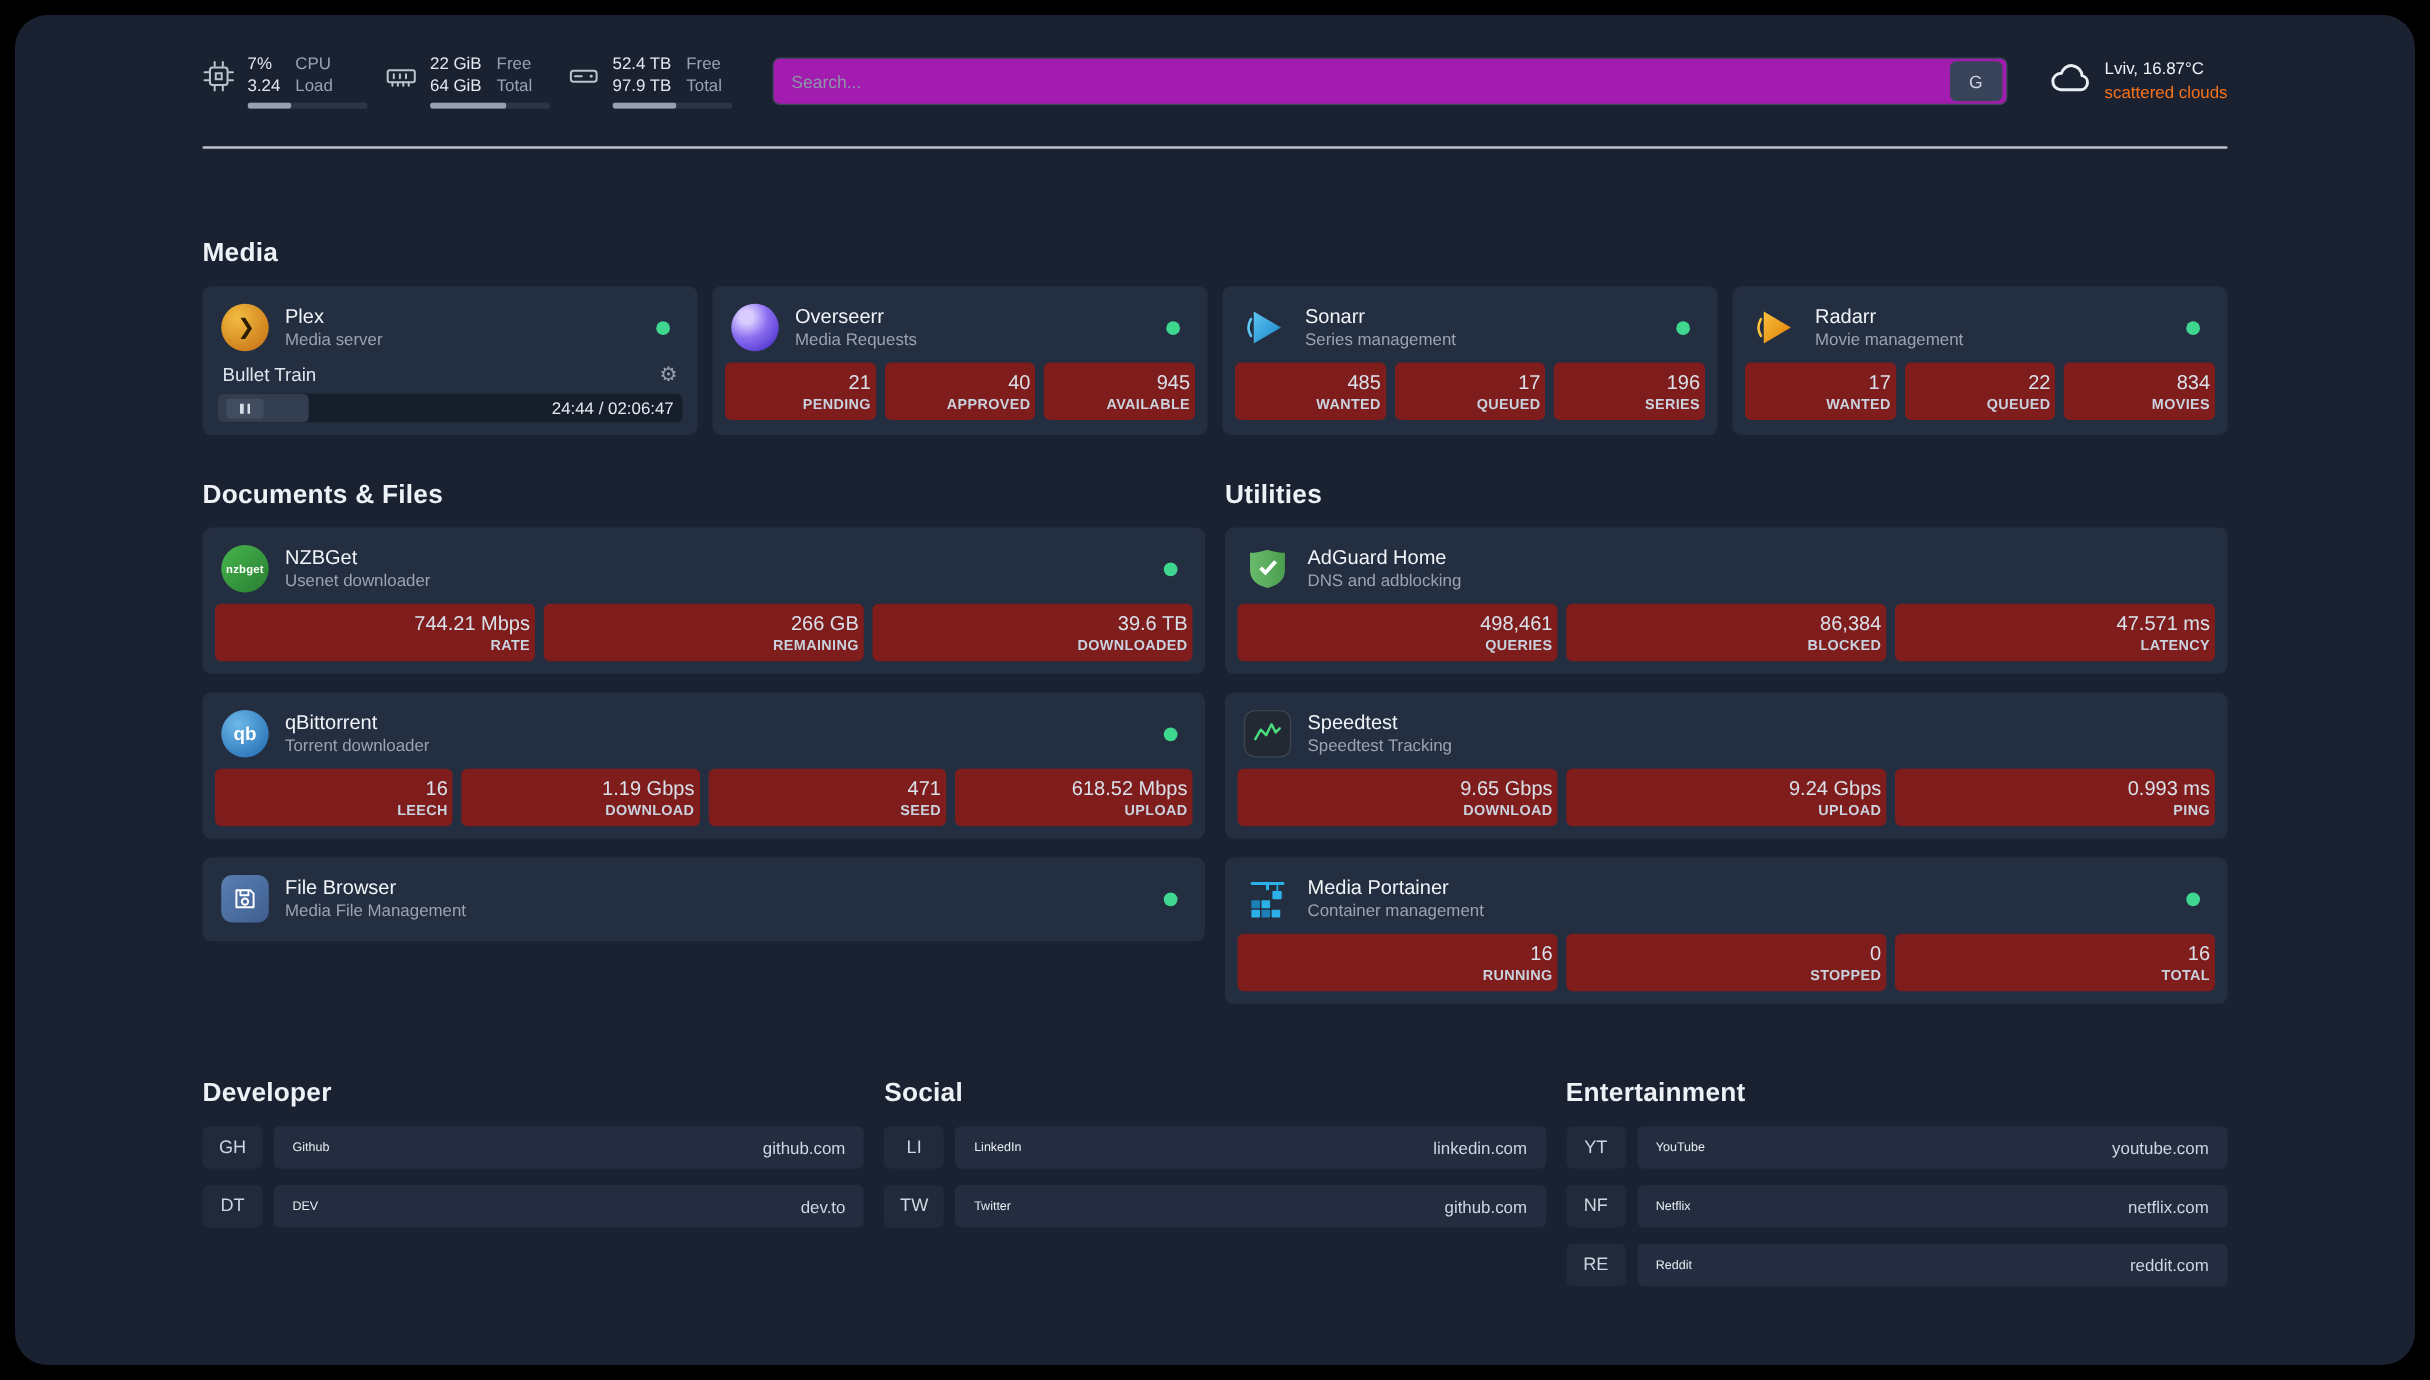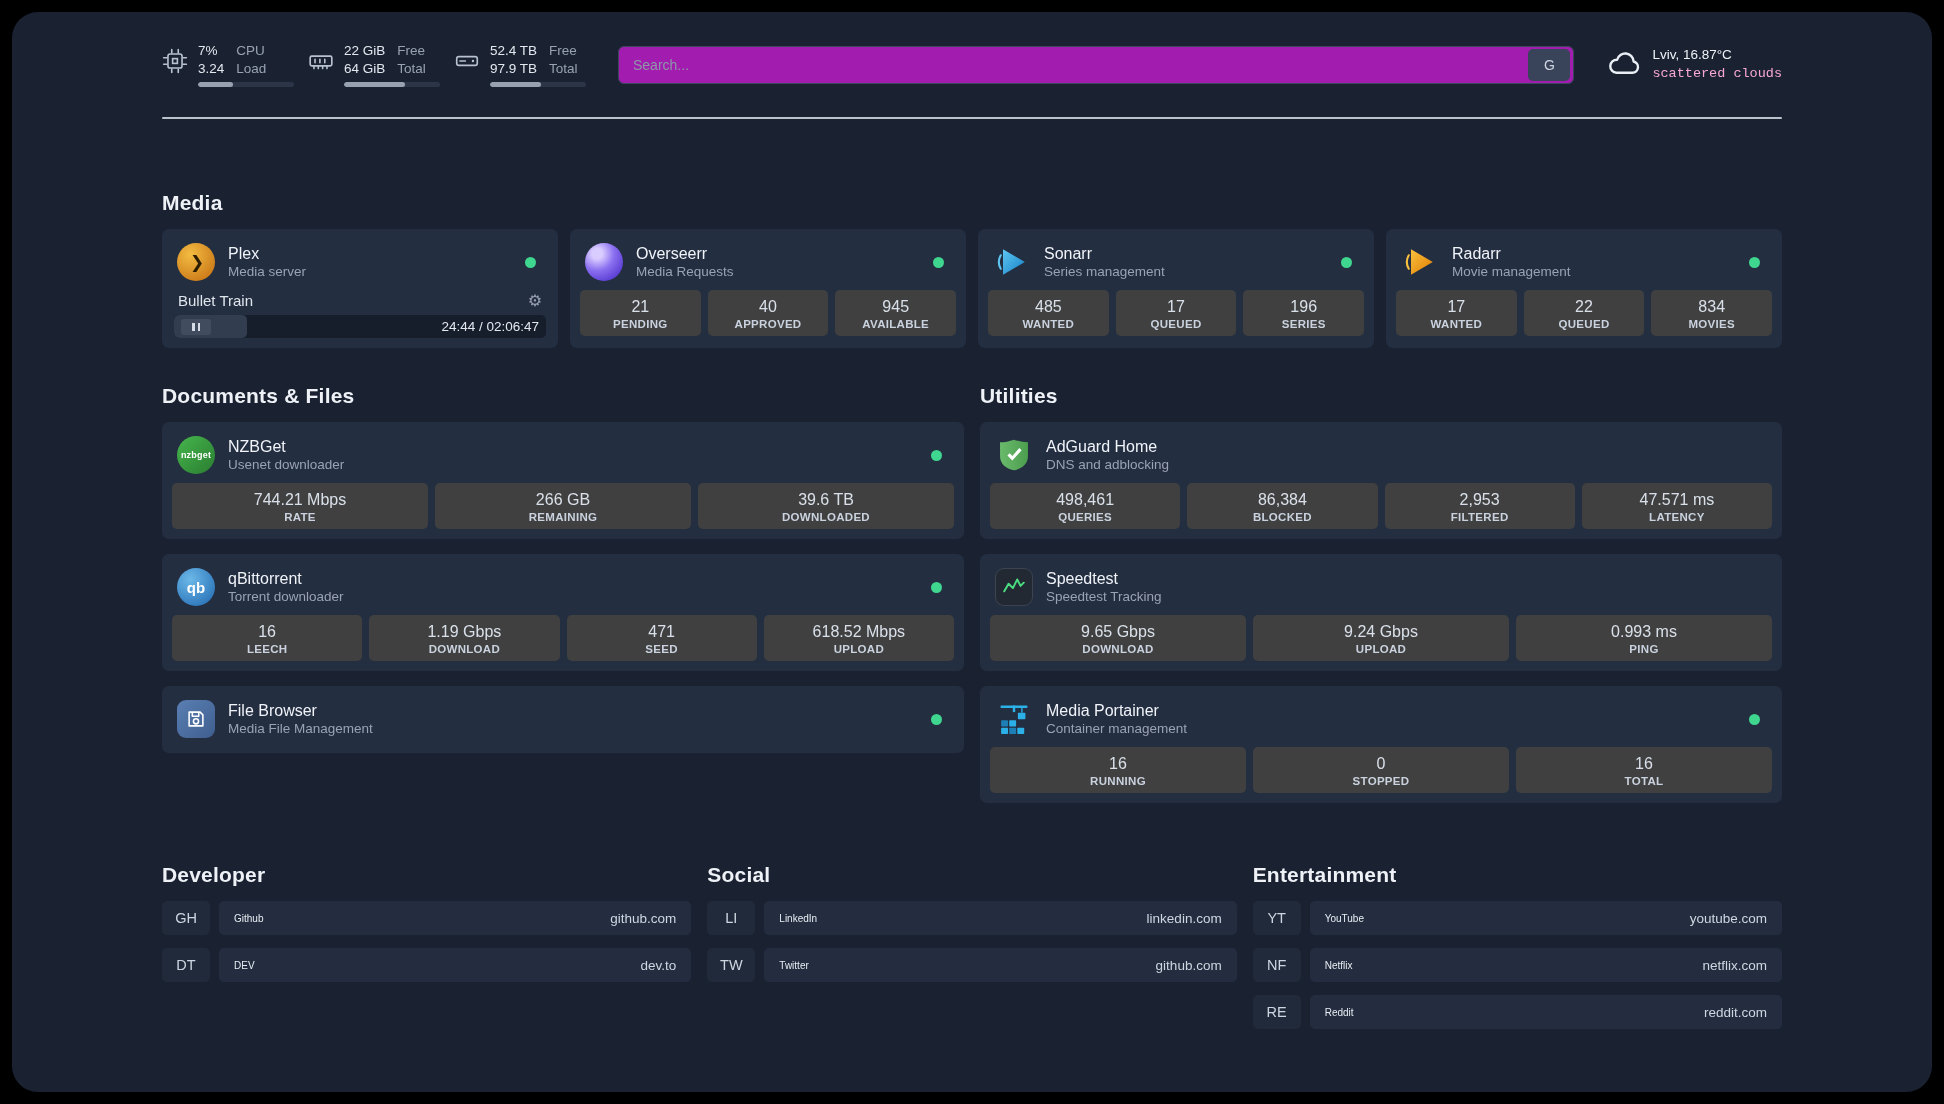--- a/index.html
+++ b/index.html
@@ -29,41 +29,41 @@
     font-size: 14px; padding: 0 14px; font-family: inherit;
   }
   .search-box input::placeholder { color: #8d97a8; }
   .search-btn {
     width: 42px; height: 32px; margin-right: 3px; border-radius: 5px; border: none; cursor: pointer;
     background: #39445a; color: #cfd6e2; font-size: 14px; display: flex; align-items: center; justify-content: center;
   }
 
   .weather { display: flex; align-items: center; gap: 10px; }
   .weather-text { display: flex; flex-direction: column; font-size: 13.5px; line-height: 1.35; color: #eef2f7; white-space: nowrap; }
-  .weather-cond { color: #f9a8d4; font-family: Liberation Mono, monospace; }
+  .weather-cond { color: #f97316; }
 
   .divider { margin-top: 30px; height: 2px; background: #d9dee6; opacity: .85; border-radius: 1px; }
 
   
   h2.section-title { font-size: 21px; font-weight: 600; color: #eef1f6; letter-spacing: .2px; margin-bottom: 14px; }
   .section-media { margin-top: 72px; }
   .grid-4 { display: grid; grid-template-columns: repeat(4,1fr); gap: 12px; }
   .two-col { display: grid; grid-template-columns: 1fr 1fr; gap: 16px; margin-top: 36px; }
   .col-stack { display: flex; flex-direction: column; gap: 15px; }
 
   
   .card { background: #242e41; border-radius: 7px; padding: 9px 10px 10px 10px; }
   .card-head { display: flex; align-items: center; gap: 12px; padding: 4px 4px 8px 4px; }
   .svc-icon { width: 40px; height: 40px; flex: none; display: flex; align-items: center; justify-content: center; }
   .svc-text { display: flex; flex-direction: column; line-height: 1.25; }
   .svc-name { font-size: 16px; color: #f0f3f8; }
   .svc-desc { font-size: 13.5px; color: #99a3b3; }
   .dot { width: 11px; height: 11px; border-radius: 50%; background: #3fd68f; margin-left: auto; margin-right: 8px; flex: none; }
   .stats { display: flex; gap: 7px; }
-  .stat { flex: 1; background: #404040; border-radius: 5px; text-align: center; padding: 7px 4px 6px 4px; }
+  .stat { flex: 1; background: #7f1d1d; border-radius: 5px; text-align: right; padding: 7px 4px 6px 4px; }
   .stat-value { display: block; font-size: 16px; color: #d9e0e9; line-height: 1.25; }
   .stat-label { display: block; font-size: 11.5px; font-weight: 700; color: #c9d2de; letter-spacing: .3px; margin-top: 1px; }
 
   
   .logo-circle { width: 38px; height: 38px; border-radius: 50%; display: flex; align-items: center; justify-content: center; }
   .plex-circle { background: radial-gradient(circle at 35% 30%, #f3bc42, #cc7b19 80%); }
   .plex-glyph { color: #2a1d00; font-size: 17px; font-weight: 700; transform: translateX(1px); }
   .overseerr-circle { background: radial-gradient(circle at 32% 28%, #d9ccff 0 14%, #8b6ff0 45%, #5b3fd4 78%, #3b2a96); }
   .nzbget-circle { background: linear-gradient(135deg,#46b64c,#2a7d31); }
   .nzbget-glyph { color: #fff; font-size: 9px; font-weight: 700; letter-spacing: .2px; }
@@ -447,24 +447,20 @@
               </span>
             </div>
             <div class="stats">
               <div class="stat">
                 <span class="stat-value">498,461</span>
                 <span class="stat-label">QUERIES</span>
               </div>
               <div class="stat">
                 <span class="stat-value">86,384</span>
                 <span class="stat-label">BLOCKED</span>
-              </div>
-              <div class="stat">
-                <span class="stat-value">2,953</span>
-                <span class="stat-label">FILTERED</span>
               </div>
               <div class="stat">
                 <span class="stat-value">47.571 ms</span>
                 <span class="stat-label">LATENCY</span>
               </div>
             </div>
           </div>
 
           <div class="card">
             <div class="card-head">

